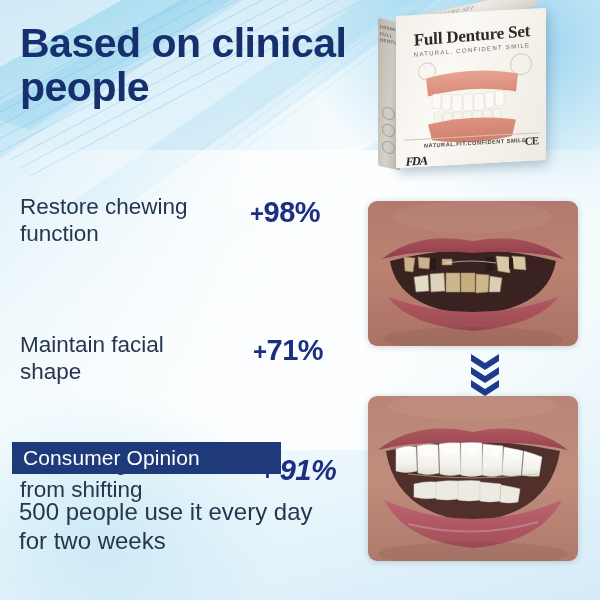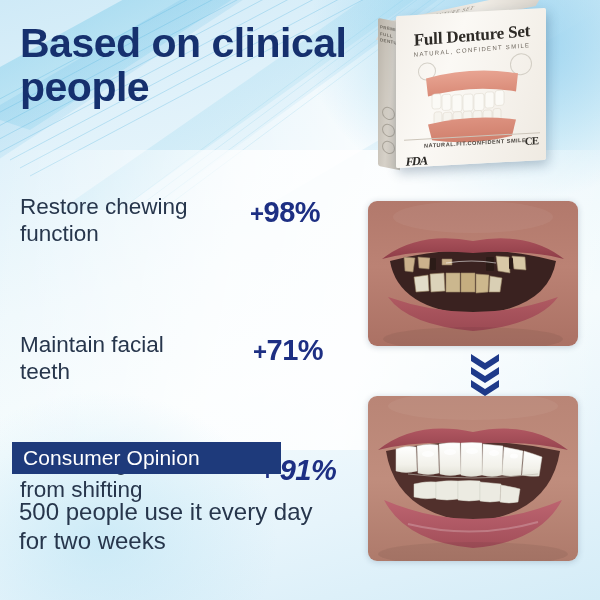--- a/index.html
+++ b/index.html
@@ -391,21 +391,21 @@
   <div class="features">
 
     <div class="feature-row r1">
       <div class="feature-label">Restore chewing
 function</div>
       <div class="feature-value"><span class="plus">+</span><span class="num">98</span><span class="num">%</span></div>
     </div>
 
     <div class="feature-row r2">
       <div class="feature-label">Maintain facial
-teeth</div>
+shape</div>
       <div class="feature-value"><span class="plus">+</span><span class="num">71</span><span class="num">%</span></div>
     </div>
 
     <div class="feature-row r3">
       <div class="feature-label">Preventing teeth
 from shifting</div>
       <div class="feature-value"><span class="plus">+ </span><span class="num">91</span><span class="num">%</span></div>
     </div>
 
   </div>

